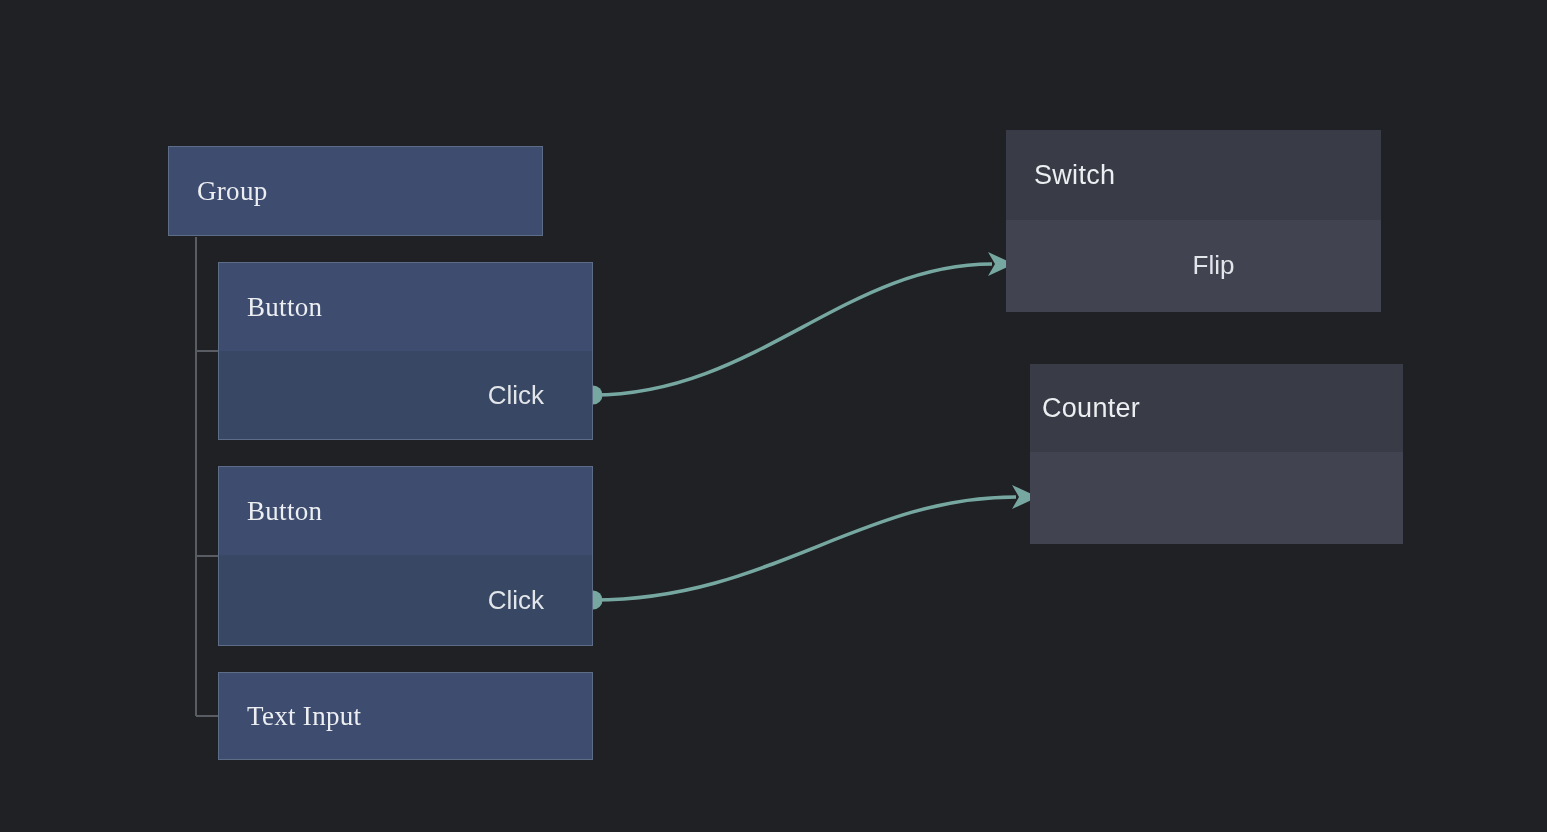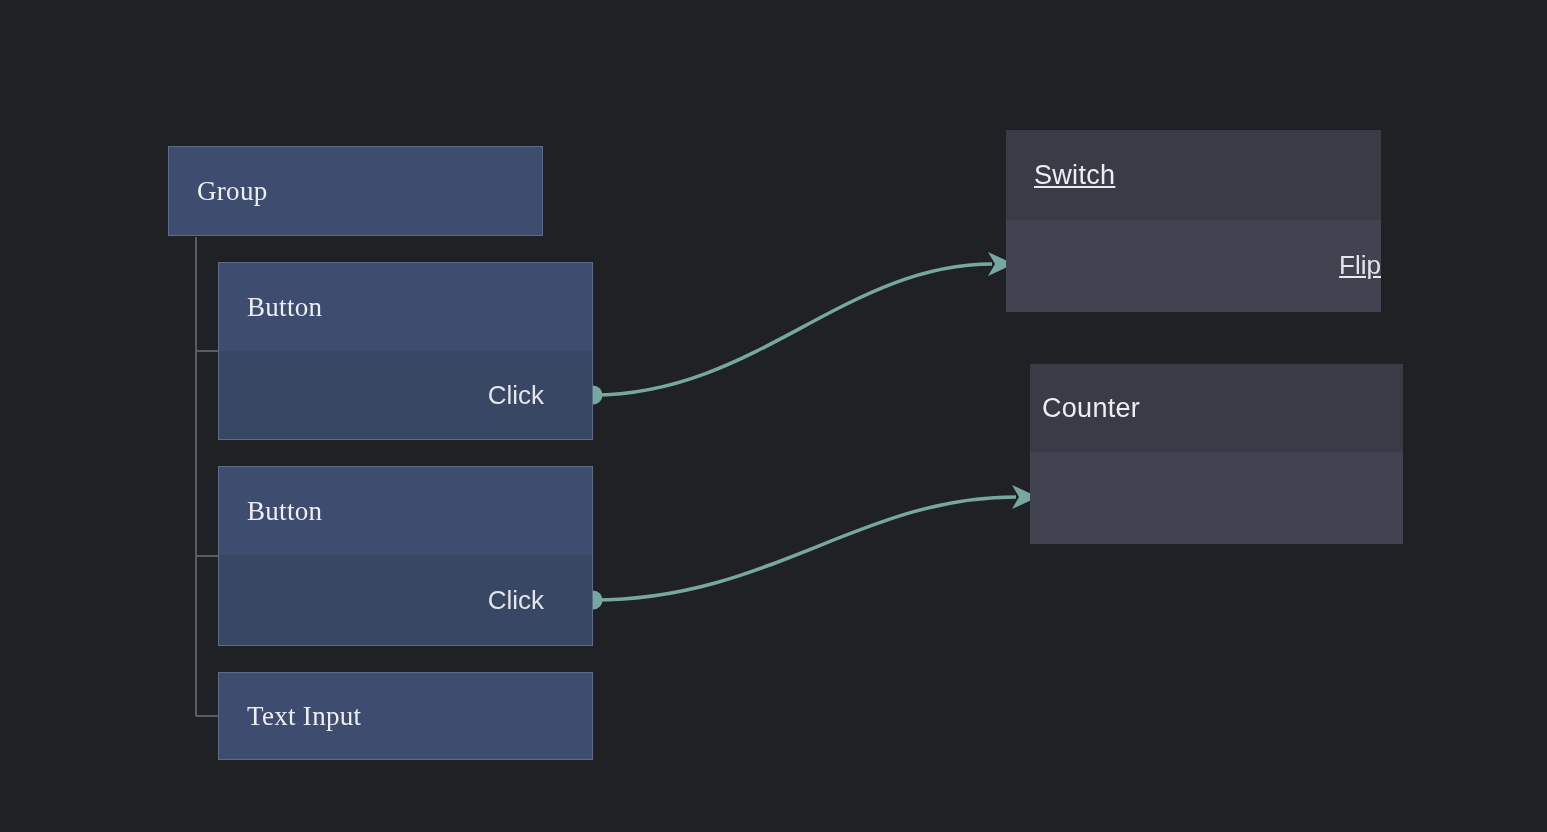--- a/index.html
+++ b/index.html
@@ -36,33 +36,33 @@
     letter-spacing: 0.3px;
     color: #eceef1;
   }
   .node-body {
     display: flex;
     align-items: center;
     font-size: 26px;
     color: #e2e6ea;
   }
   .node-body.port-out { justify-content: flex-end; padding-right: 48px; }
-  .node-body.port-in  { justify-content: flex-end; padding-left: 40px; }
+  .node-body.port-in  { justify-content: center; padding-left: 40px; }
   
   #node-group      { left: 168px; top: 146px; width: 375px; height: 90px; }
   #node-group .node-header { height: 100%; }
   #node-button-1   { left: 218px; top: 262px; width: 375px; height: 178px; }
   #node-button-1 .node-header { height: 88px; }
   #node-button-1 .node-body   { height: 88px; }
   #node-button-2   { left: 218px; top: 466px; width: 375px; height: 180px; }
   #node-button-2 .node-header { height: 88px; }
   #node-button-2 .node-body   { height: 90px; }
   #node-text-input { left: 218px; top: 672px; width: 375px; height: 88px; }
   #node-text-input .node-header { height: 100%; text-align: center; }
-  #node-switch     { left: 1006px; top: 130px; width: 375px; height: 182px; text-decoration: underline; }
+  #node-switch     { left: 1006px; top: 130px; width: 375px; height: 182px; }
   #node-switch .node-header { height: 90px; }
   #node-switch .node-body   { height: 90px; }
   #node-counter    { left: 1030px; top: 364px; width: 373px; height: 180px; }
   #node-counter .node-header { height: 88px; padding-left: 12px; }
   #node-counter .node-body   { height: 90px; }
 
   .tree-line { stroke: #595c62; stroke-width: 2; fill: none; }
   .wire { stroke: #76a8a1; stroke-width: 3.5; fill: none; pointer-events: stroke; }
   .port-dot { fill: #76a8a1; pointer-events: all; }
   .arrowhead { fill: #76a8a1; }

